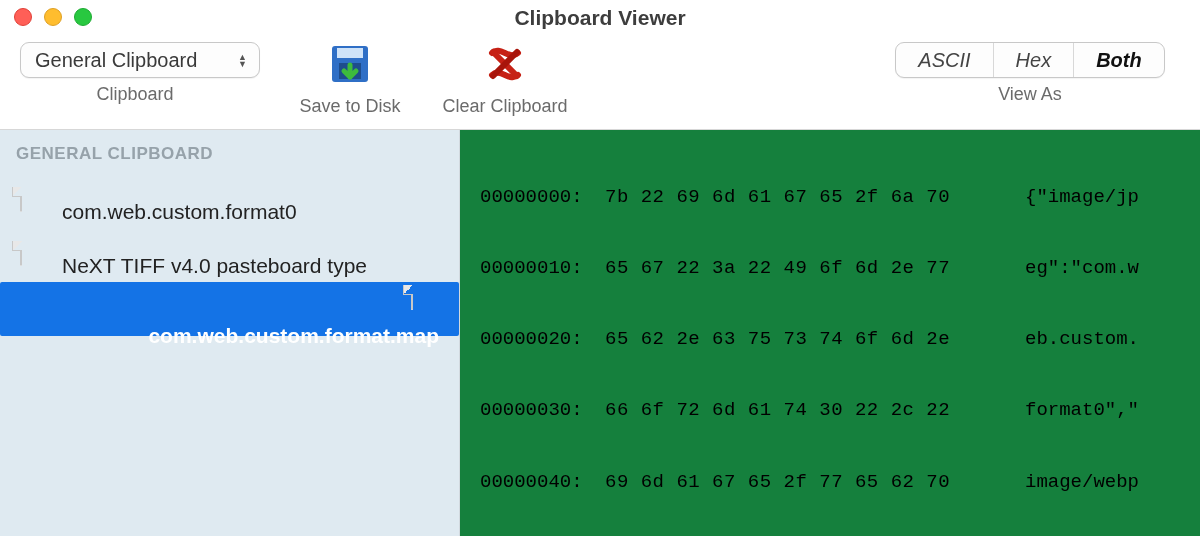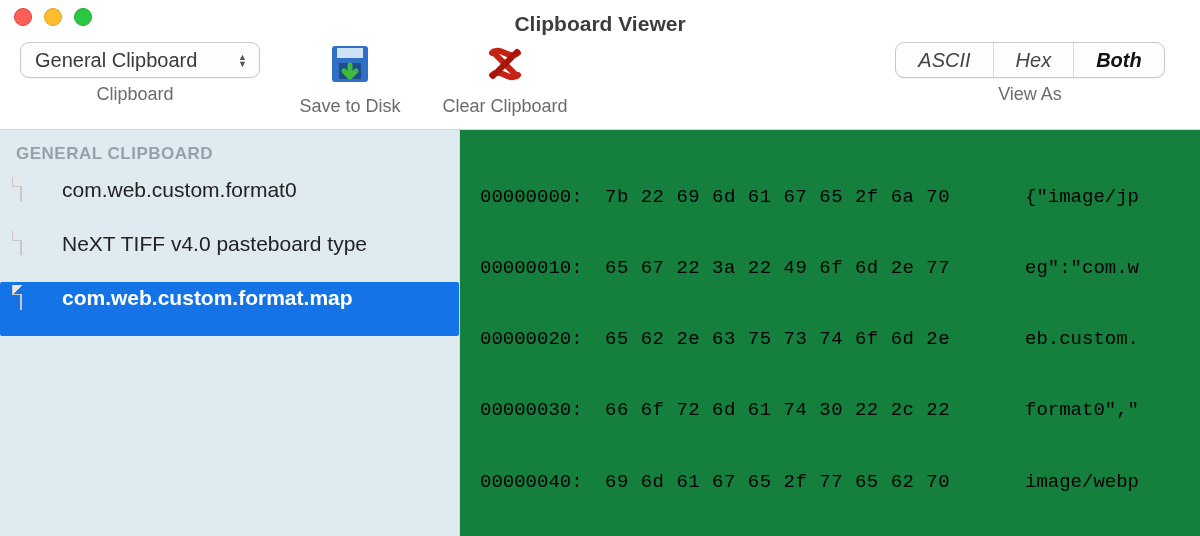--- a/index.html
+++ b/index.html
@@ -9,21 +9,21 @@
     font-family: -apple-system, "Helvetica Neue", Helvetica, Arial, sans-serif;
     background: #ffffff;
     overflow: hidden;
     color: #333;
   }
   
   .titlebar {
     position: relative;
     height: 36px;
     display: flex;
-    align-items: flex-end;
+    align-items: center;
     justify-content: center;
   }
   .tlights {
     position: absolute;
     left: 14px; top: 8px;
     display: flex; gap: 12px;
   }
   .dot { width: 18px; height: 18px; border-radius: 50%; }
   .red { background: #ff5f57; border: 0.5px solid #e04138; }
   .yellow { background: #ffbd2e; border: 0.5px solid #dea025; }
@@ -121,33 +121,34 @@
   }
   .sb-header {
     font-size: 17px;
     font-weight: 700;
     color: #96a2aa;
     letter-spacing: 0.5px;
     padding: 6px 16px 10px 16px;
   }
   .sb-item {
     display: flex;
-    align-items: flex-start;
+    align-items: flex-end;
     gap: 14px;
     padding: 4px 20px;
     height: 54px;
     font-size: 21px;
     color: #222;
     cursor: default;
   }
   .sb-item.selected {
     background: #1473e6;
     color: #ffffff;
     font-weight: 600;
     border-radius: 2px;
+    flex-direction: column;
   }
   .file-icon-wrap { width: 28px; height: 36px; position: relative; }
   .file-icon {
     width: 28px; height: 36px;
     background: #ffffff;
     border: 1px solid #c8c8c8;
     border-radius: 2px;
     position: relative;
   }
   .file-icon::after {

